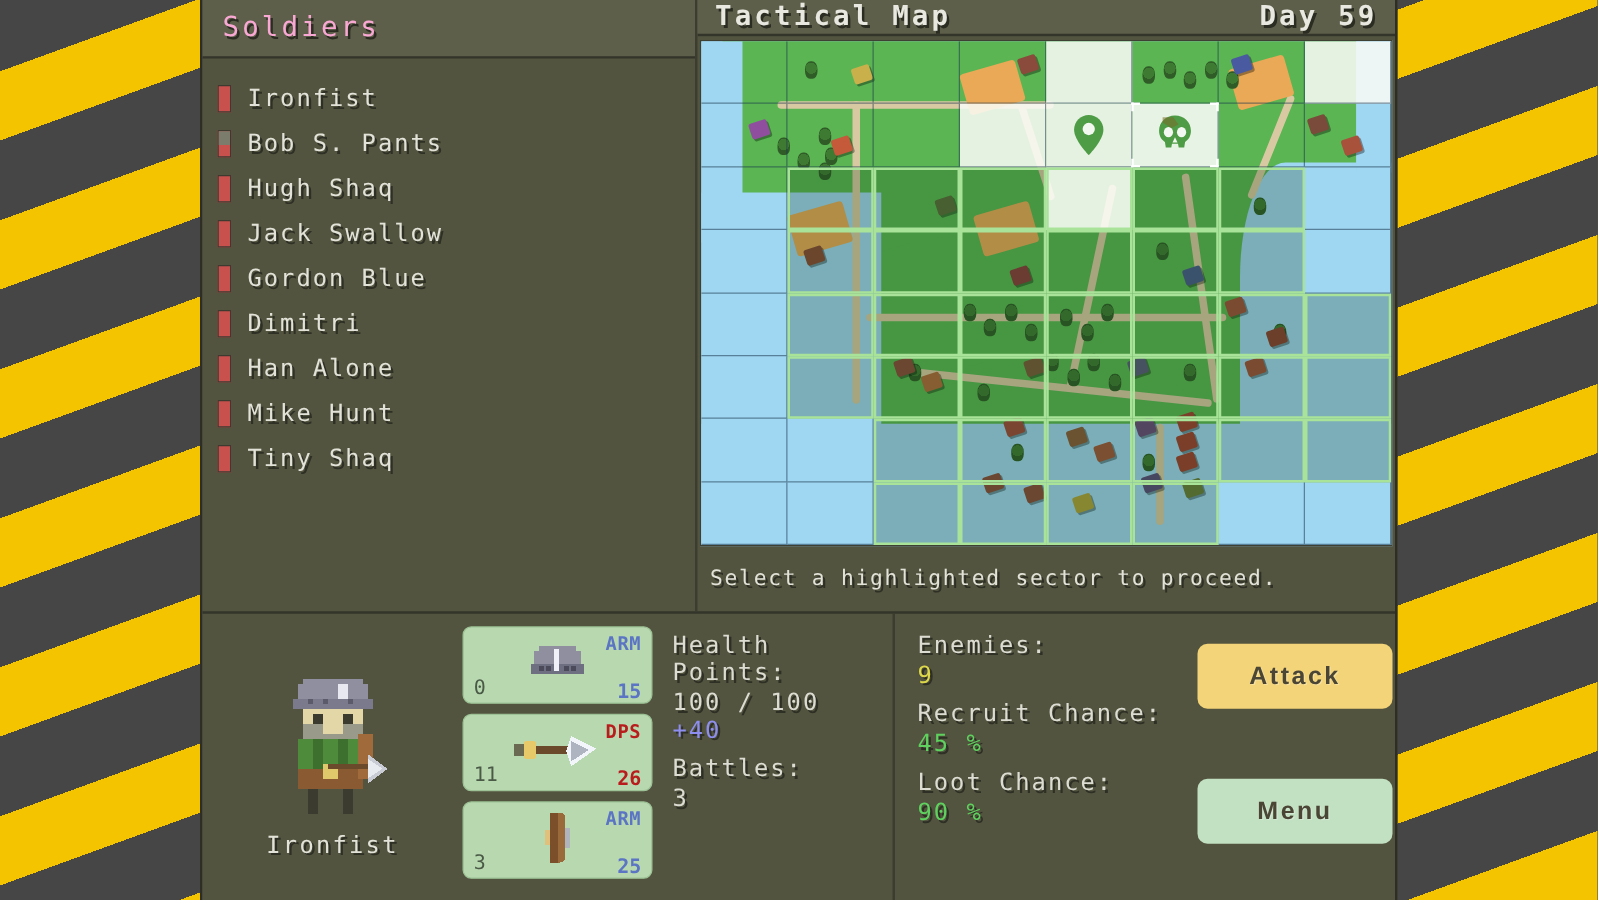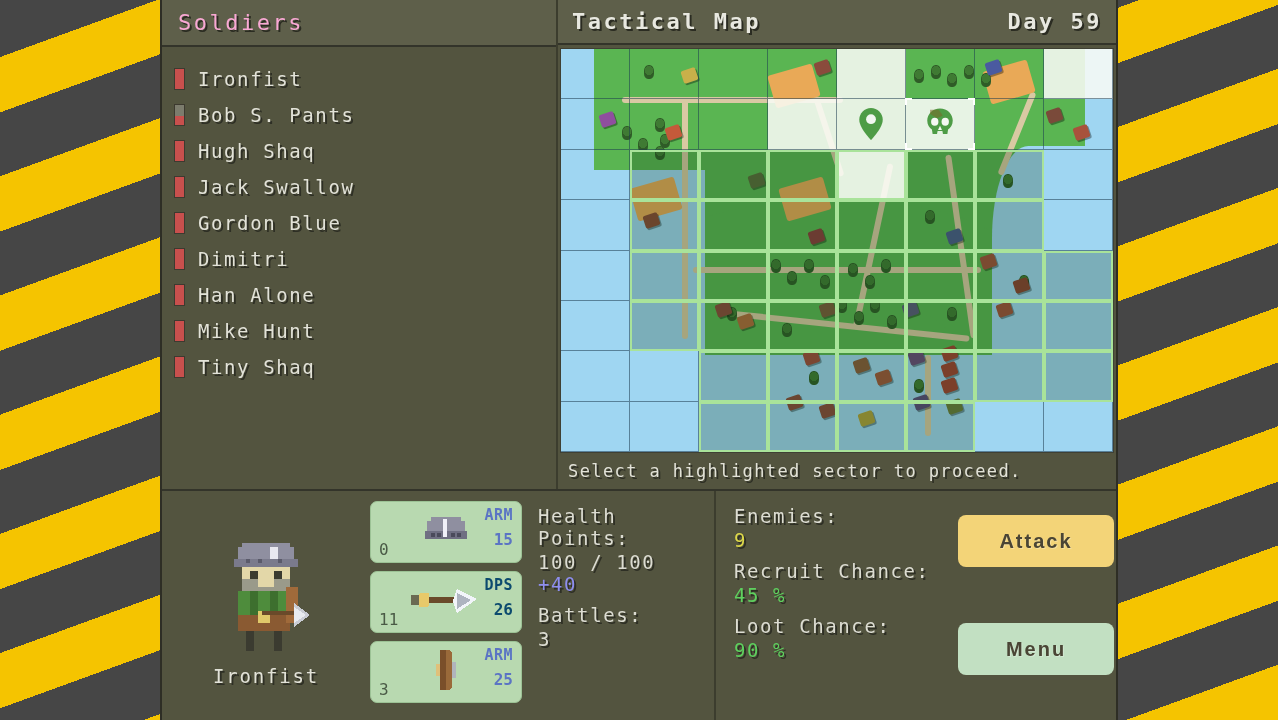--- a/index.html
+++ b/index.html
@@ -133,21 +133,21 @@
   }
   .map-canvas {
     position: relative;
     width: 100%;
     height: 405px;
     background: #9fd6f2;
     overflow: hidden;
     border: 1px solid #3f4034;
   }
   .map-footer {
-    height: 36px;
+    height: 52px;
     display: flex;
     align-items: center;
     padding-left: 8px;
     color: #e2e2d8;
     font-size: 17px;
     letter-spacing: 1.4px;
     text-shadow: 2px 2px 0 #2e2f25;
   }
 
   
@@ -285,32 +285,32 @@
   }
   .card-tag {
     position: absolute;
     right: 8px; top: 4px;
     font-size: 15px;
     font-weight: bold;
     letter-spacing: .5px;
   }
   .card-val {
     position: absolute;
-    right: 8px; bottom: 13px;
+    right: 8px; bottom: 0;
     font-size: 16px;
     font-weight: bold;
   }
   .card-left {
     position: absolute;
     left: 8px; bottom: 3px;
     font-size: 16px;
     color: #4a5a46;
   }
   .tag-arm, .val-arm { color: #5b74c4; }
-  .tag-dps, .val-dps { color: #0c4a6e; }
+  .tag-dps, .val-dps { color: #b91c1c; }
   .card-sprite {
     position: absolute;
     left: 50%; top: 50%;
     transform: translate(-50%,-50%);
   }
 
   .stats-col {
     flex: 1;
     padding: 14px 11px 0 16px;
     border-right: 2px solid #3c3d2e;

